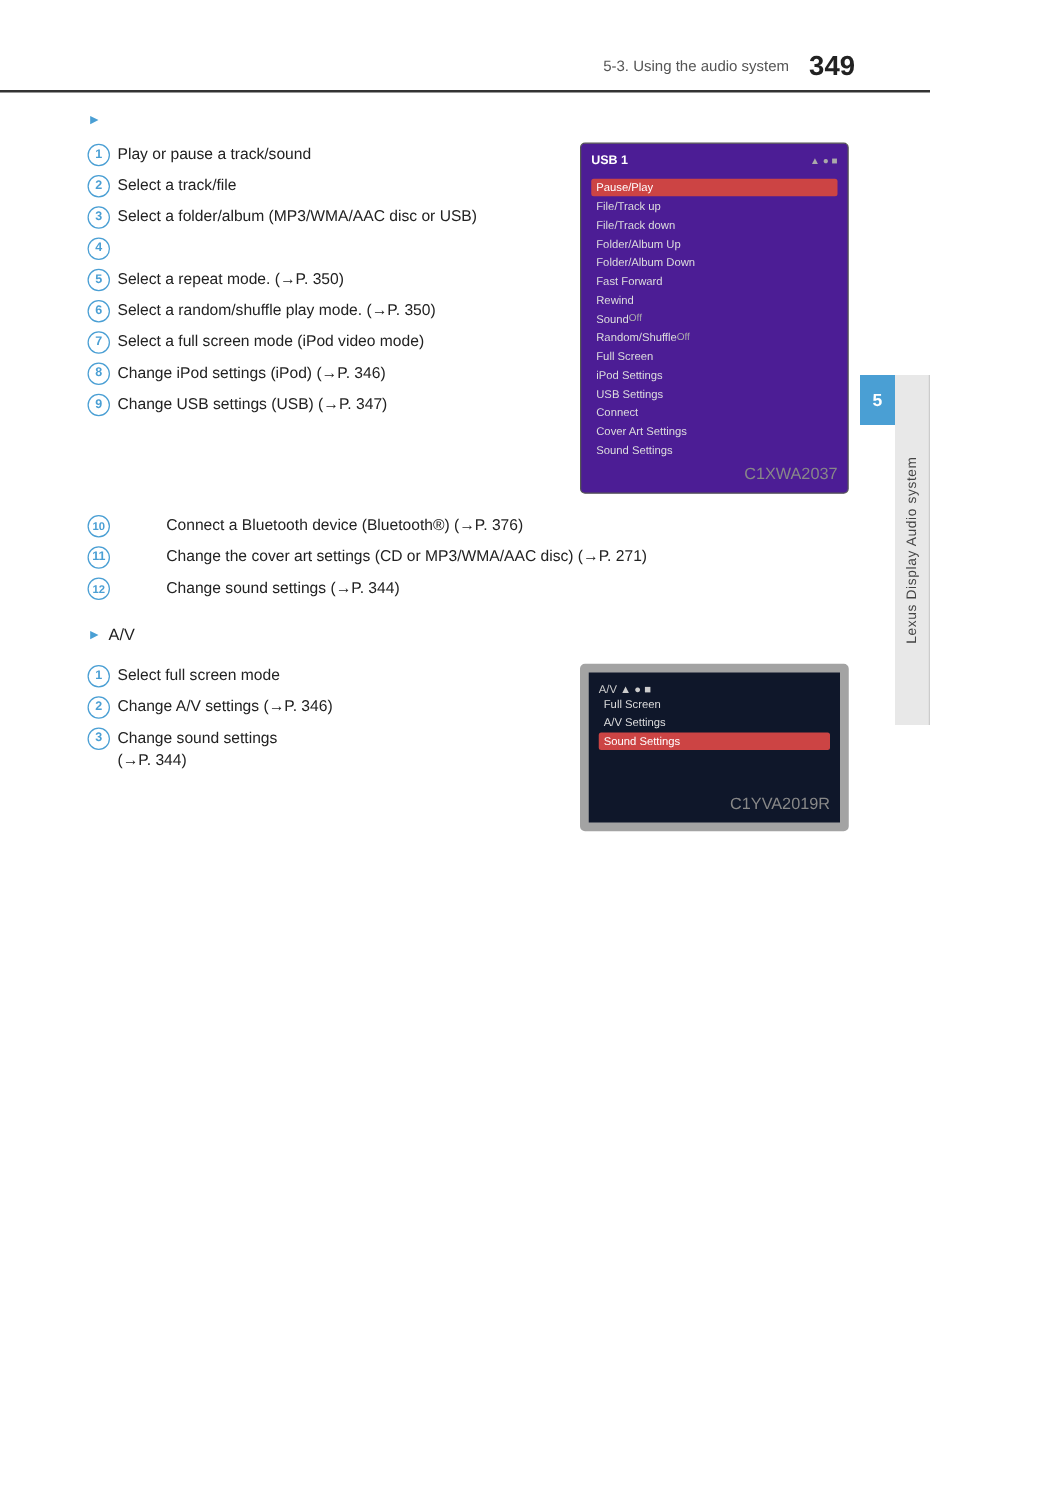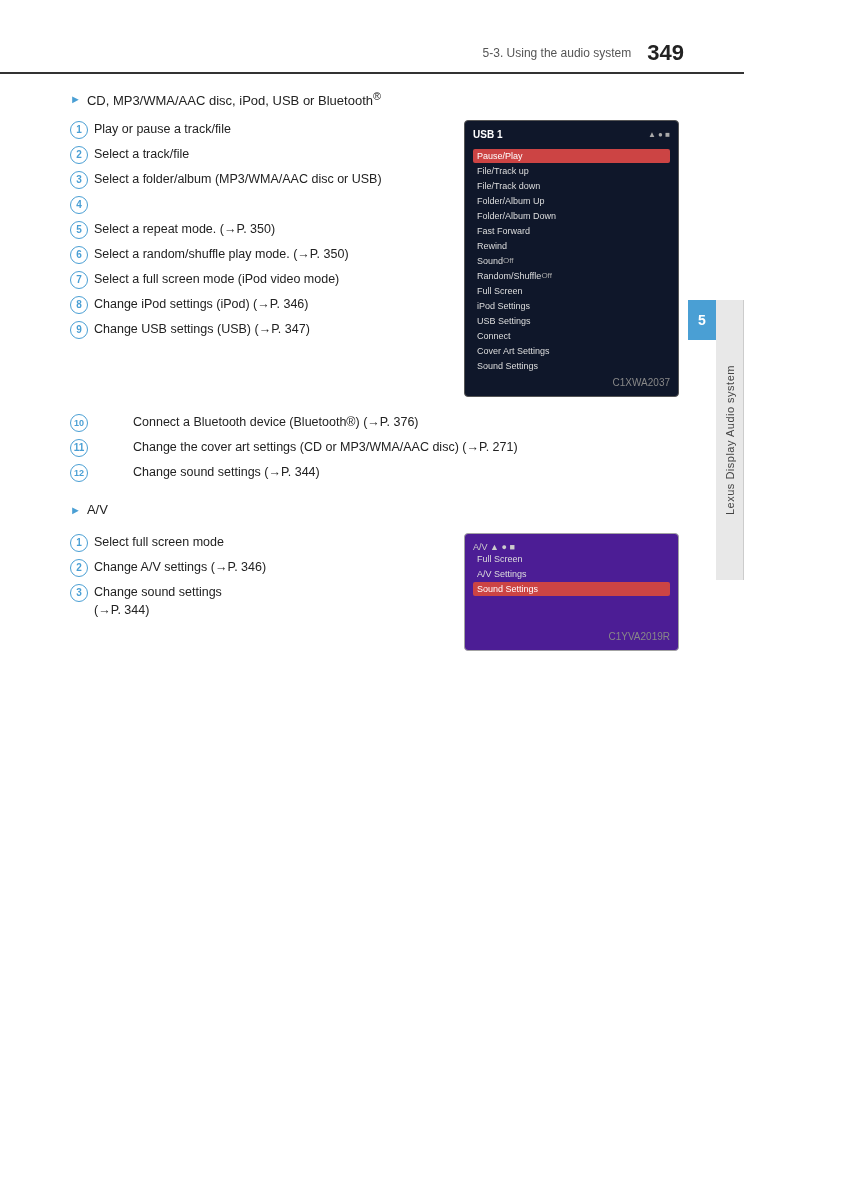--- a/index.html
+++ b/index.html
@@ -116,21 +116,21 @@
     .full-width-item {
       display: flex;
       align-items: flex-start;
       margin-bottom: 6px;
       line-height: 1.4;
       gap: 39px;
     }
 
     
     .screen-mockup {
-      background: #0f172a;
+      background: #4c1d95;
       border: 1px solid #555;
       border-radius: 4px;
       padding: 8px;
       color: #ccc;
       font-size: 9px;
       width: 215px;
     }
     .screen-mockup .screen-header {
       display: flex;
       justify-content: space-between;
@@ -161,21 +161,21 @@
     .screen-menu-item.active {
       background: #c44;
       color: #fff;
     }
     .screen-menu-item .item-value {
       color: #aaa;
       font-size: 8px;
     }
     .screen-caption {
       text-align: right;
-      font-size: 10px;
+      font-size: 13px;
       color: #888;
       margin-top: 4px;
     }
 
     
     .av-section {
       display: flex;
       flex-direction: row;
       gap: 20px;
       margin-bottom: 10px;
@@ -213,22 +213,22 @@
       font-size: 14px;
       font-weight: bold;
       display: flex;
       align-items: center;
       justify-content: center;
       height: 40px;
     }
 
     
     .av-screen-mockup {
-      background: #4c1d95;
-      border: 1px solid #a3a3a3;
+      background: #0f172a;
+      border: 7px solid #a3a3a3;
       border-radius: 4px;
       padding: 8px;
       color: #ccc;
       font-size: 9px;
       width: 215px;
     }
   </style>
 </head>
 <body>
 
@@ -236,29 +236,28 @@
 
   <div class="header-bar">
     <span class="header-section-title">5-3. Using the audio system</span>
     <span class="header-page-number">349</span>
   </div>
 
   <div class="main-content">
 
     <div class="section-header">
       <span class="section-arrow">►</span>
-      <span class="section-title-text">CD, MP3/WMA/AAC disc, iPod, USB or Bluetooth<sup>®</sup></span>
     </div>
 
     <div class="usb-section">
       <div class="list-column">
 
         <div class="list-item">
           <span class="list-number">1</span>
-          <span class="list-text">Play or pause a track/file</span>
+          <span class="list-text">Play or pause a track/sound</span>
         </div>
         <div class="list-item">
           <span class="list-number">2</span>
           <span class="list-text">Select a track/file</span>
         </div>
         <div class="list-item">
           <span class="list-number">3</span>
           <span class="list-text">Select a folder/album (MP3/WMA/AAC disc or USB)</span>
         </div>
         <div class="list-item">

